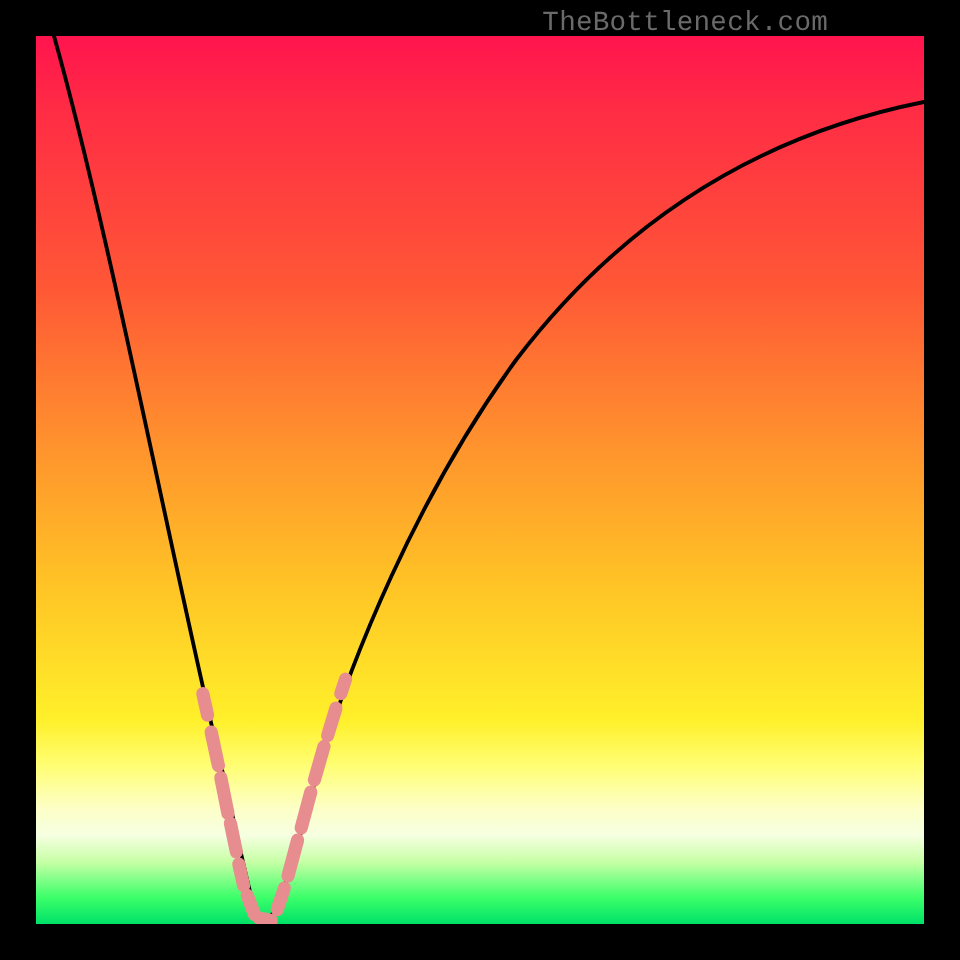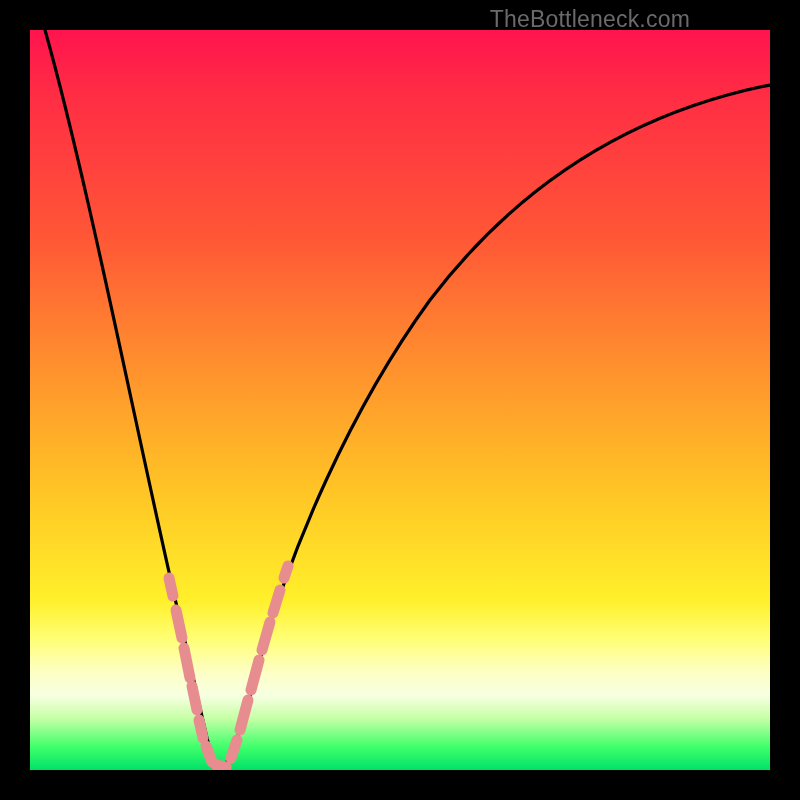--- a/index.html
+++ b/index.html
@@ -9,20 +9,21 @@
     height: 800px;
     background: #000;
     overflow: hidden;
     font-family: Arial, Helvetica, sans-serif;
   }
   .frame {
     position: relative;
     width: 700px;
     height: 800px;
     background: #000;
+    font-family: Liberation Mono, monospace;
   }
   .plot-area {
     position: absolute;
     left: 30px;
     top: 30px;
     width: 740px;
     height: 740px;
     
     background: linear-gradient(
       to bottom,

